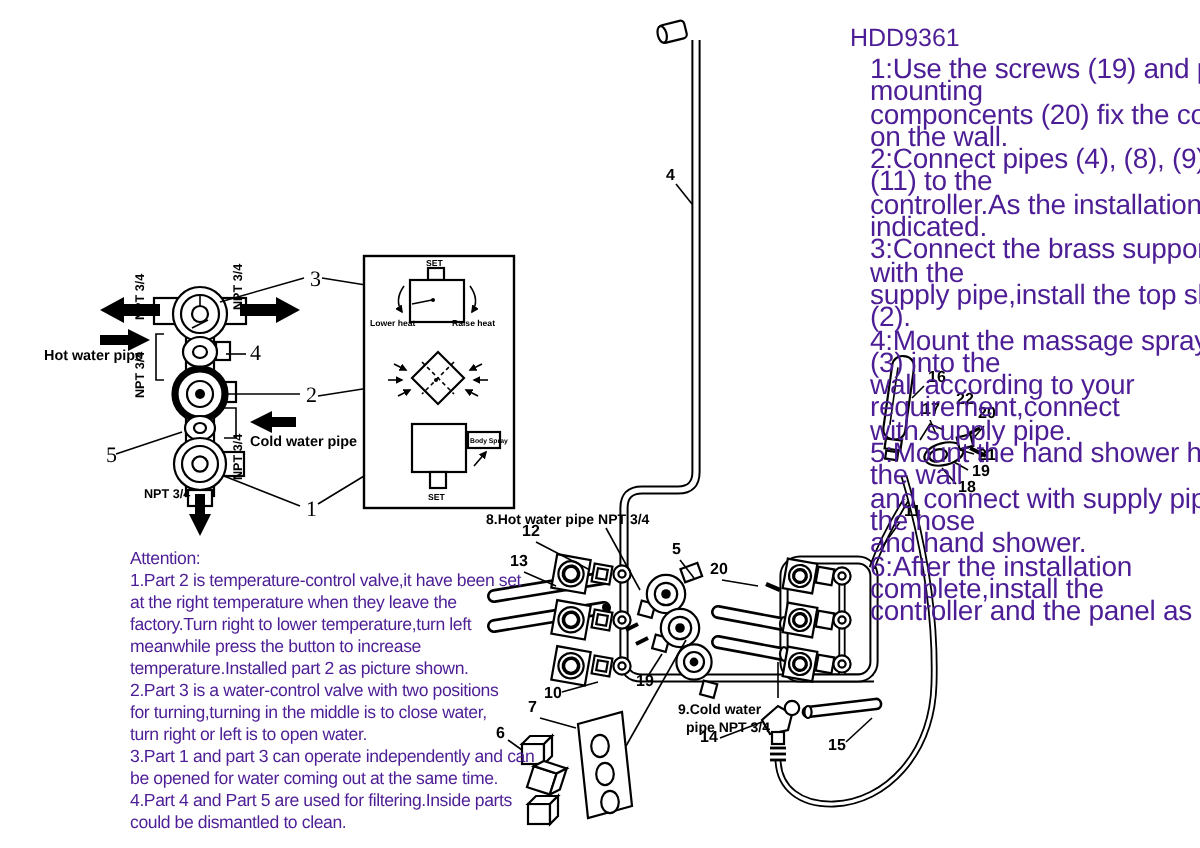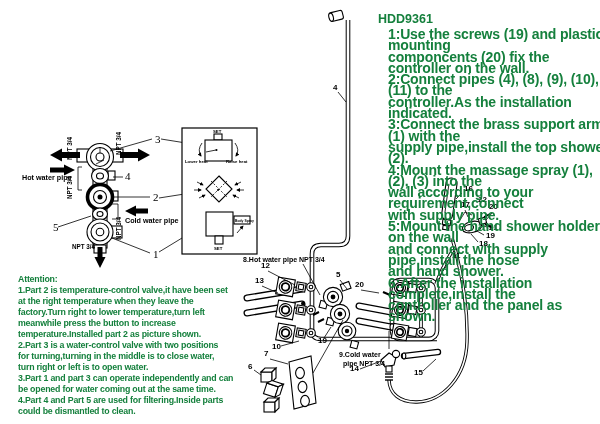--- a/index.html
+++ b/index.html
@@ -1,18 +1,18 @@
 <!DOCTYPE html>
 <html><head>
 <meta charset="utf-8">
 <style>
   html,body{margin:0;padding:0;background:#fff;}
   .page{position:relative;width:600px;height:424px;background:#fff;overflow:hidden;
         font-family:"Liberation Sans",sans-serif;color:#000;}
-  .txt{position:absolute;white-space:pre-line;font-weight:bold;color:#15803d;}
+  .txt{position:absolute;white-space:pre-line;font-weight:normal;color:#4c1d95;margin-left:47px;}
   .title{left:378px;top:12px;font-size:12.5px;letter-spacing:0;}
   .instructions{left:388px;top:29px;width:222px;font-size:14px;line-height:11.3px;letter-spacing:-0.15px;}
   .attention{left:18px;top:274px;width:240px;font-size:8.8px;line-height:11px;letter-spacing:-0.2px;}
   svg{position:absolute;left:0;top:0;}
   .sh{fill:#fff;stroke:#000;stroke-width:1.1;}
   .ln{stroke:#000;stroke-width:0.8;fill:none;}
   .pipeO{fill:none;stroke:#000;stroke-width:4.6;stroke-linejoin:round;}
   .pipeI{fill:none;stroke:#fff;stroke-width:2.6;stroke-linejoin:round;}
   .hoseO{fill:none;stroke:#000;stroke-width:3.4;}
   .hoseI{fill:none;stroke:#fff;stroke-width:1.6;}

